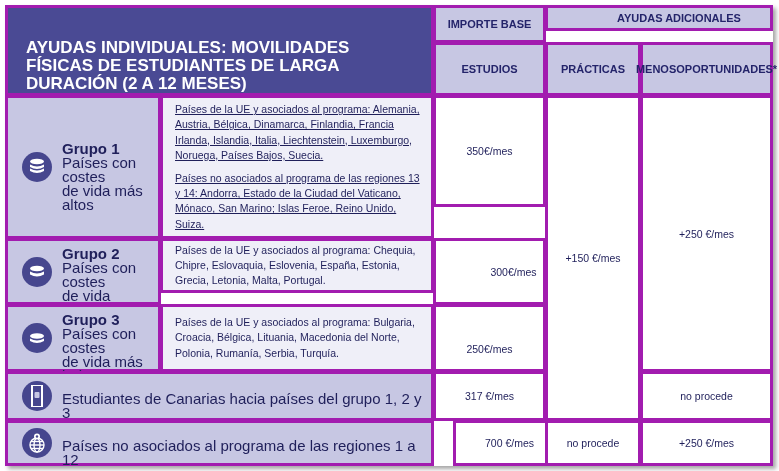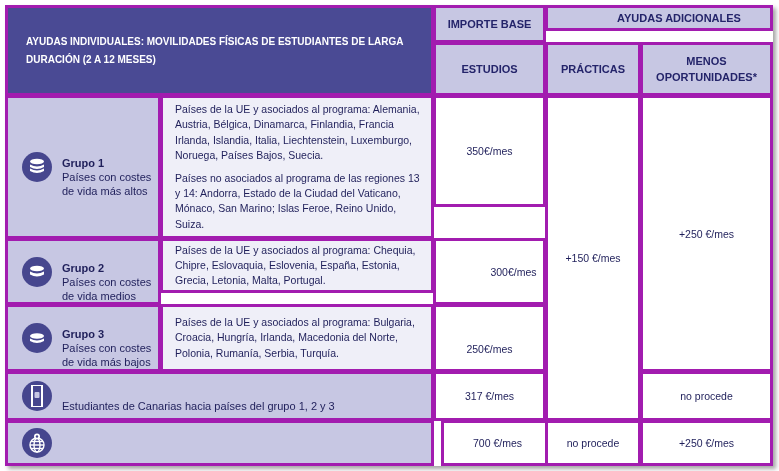--- a/index.html
+++ b/index.html
@@ -3,30 +3,30 @@
 <meta charset="utf-8">
 <style>
   html, body { margin: 0; padding: 0; background: #ffffff; }
   body { width: 779px; height: 471px; position: relative; overflow: hidden;
          font-family: "Liberation Sans", "DejaVu Sans", sans-serif; color: #1f1f5a; }
   .tbl { position: absolute; left: 5px; top: 5px; width: 768px; height: 461px;
          box-shadow: 3px 3px 4px rgba(0,0,0,0.35); background: #fff; }
   .cell { position: absolute; box-sizing: border-box; border: 3px solid #a21caf;
           display: flex; align-items: center; justify-content: center; font-size: 11px; }
   .hdr-dark { background: #4a4a94; color: #ffffff; font-weight: bold; justify-content: flex-start;
-              padding: 0 18px; font-size: 10px; line-height: 18px; }
+              padding: 0 18px; font-size: 17px; line-height: 18px; align-items: flex-end; }
   .hdr-light { background: #c7c7e3; color: #24246a; font-weight: bold; font-size: 11px;
                text-align: center; line-height: 16px; }
   .lab { background: #c7c7e3; justify-content: flex-start; padding-left: 14px; }
   .desc { background: #efeff8; justify-content: flex-start; padding: 0 10px 0 12px;
           font-size: 10.5px; line-height: 15.2px; color: #1f1f5a; }
   .val { background: #ffffff; font-size: 10.5px; color: #1f1f5a; }
   .icon { width: 30px; height: 30px; border-radius: 50%; background: #46468e;
           flex: 0 0 30px; display: flex; align-items: center; justify-content: center; }
-  .lab-text { margin-left: 10px; font-size: 11px; line-height: 14px; color: #1f1f5a; margin-top: 20px; }
+  .lab-text { margin-left: 10px; font-size: 15px; line-height: 14px; color: #1f1f5a; margin-top: 20px; }
   .lab-text b { display: block; font-weight: bold; }
   .desc p { margin: 0; }
   .desc p + p { margin-top: 8px; }
 </style>
 </head>
 <body>
 
 <div class="tbl">
 
   <div class="cell hdr-dark" style="left:0;top:0;width:429px;height:91px;">
@@ -37,42 +37,42 @@
   </div>
   <div class="cell hdr-light" style="left:540px;top:0;width:228px;height:26px;padding-left:40px;">
     <span>AYUDAS ADICIONALES</span>
   </div>
   <div class="cell hdr-light" style="left:428px;top:37px;width:113px;height:54px;">
     <span>ESTUDIOS</span>
   </div>
   <div class="cell hdr-light" style="left:540px;top:37px;width:96px;height:54px;">
     <span>PRÁCTICAS</span>
   </div>
-  <div class="cell hdr-light" style="left:635px;top:37px;width:133px;height:54px;flex-direction:column;">
+  <div class="cell hdr-light" style="left:635px;top:37px;width:133px;height:54px;">
     <span>MENOS</span>
     <span>OPORTUNIDADES*</span>
   </div>
 
   <div class="cell lab" style="left:0;top:90px;width:156px;height:144px;">
     <span class="icon">
       <svg width="20" height="20" viewBox="0 0 20 20">
           <g fill="#ffffff">
             <ellipse cx="10" cy="4.5" rx="7" ry="2.8"></ellipse>
             <path d="M3 7.5 q7 4 14 0 v2.5 q-7 4 -14 0z"></path>
             <path d="M3 11.5 q7 4 14 0 v2.5 q-7 4 -14 0z"></path>
           </g>
         </svg>
     </span>
     <div class="lab-text">
       <b>Grupo 1</b>
       <span>Países con costes</span><br>
       <span>de vida más altos</span>
     </div>
   </div>
-  <div class="cell desc" style="left:155px;top:90px;width:274px;height:144px;">
+  <div class="cell desc" style="left:155px;top:90px;width:274px;height:144px;text-decoration:underline;">
     <div>
       <p>Países de la UE y asociados al programa: Alemania, Austria, Bélgica, Dinamarca, Finlandia, Francia Irlanda, Islandia, Italia, Liechtenstein, Luxemburgo, Noruega, Países Bajos, Suecia.</p>
       <p>Países no asociados al programa de las regiones 13 y 14: Andorra, Estado de la Ciudad del Vaticano, Mónaco, San Marino; Islas Feroe, Reino Unido, Suiza.</p>
     </div>
   </div>
   <div class="cell val" style="left:428px;top:90px;width:113px;height:112px;">
     <span>350€/mes</span>
   </div>
 
   <div class="cell lab" style="left:0;top:233px;width:156px;height:67px;">
@@ -106,21 +106,21 @@
           </g>
         </svg>
     </span>
     <div class="lab-text">
       <b>Grupo 3</b>
       <span>Países con costes</span><br>
       <span>de vida más bajos</span>
     </div>
   </div>
   <div class="cell desc" style="left:155px;top:299px;width:274px;height:68px;">
-    <p style="margin:0;">Países de la UE y asociados al programa: Bulgaria, Croacia, Hungría, Irlanda, Macedonia del Norte, Polonia, Rumanía, Serbia, Turquía.</p>
+    <p style="margin:0;">Países de la UE y asociados al programa: Bulgaria, Croacia, Bélgica, Lituania, Macedonia del Norte, Polonia, Rumanía, Serbia, Turquía.</p>
   </div>
   <div class="cell val" style="left:428px;top:299px;width:113px;height:68px;align-items:flex-end;padding-bottom:14px;">
     <span>250€/mes</span>
   </div>
 
   <div class="cell val" style="left:540px;top:90px;width:96px;height:326px;">
     <span>+150 €/mes</span>
   </div>
   <div class="cell val" style="left:635px;top:90px;width:133px;height:277px;">
     <span>+250 €/mes</span>
@@ -150,22 +150,23 @@
             <circle cx="11" cy="13" r="7"></circle>
             <ellipse cx="11" cy="13" rx="3" ry="7"></ellipse>
             <line x1="4" y1="13" x2="18" y2="13"></line>
             <line x1="5" y1="9.5" x2="17" y2="9.5"></line>
             <line x1="5" y1="16.5" x2="17" y2="16.5"></line>
           </g>
           <circle cx="11" cy="4.5" r="3" fill="#ffffff"></circle>
           <circle cx="11" cy="4.5" r="1.2" fill="#46468e"></circle>
         </svg>
     </span>
+    <span class="lab-text">Países no asociados al programa de las regiones 1 a 12</span>
   </div>
-  <div class="cell val" style="left:436px;top:415px;width:113px;height:46px;">
+  <div class="cell val" style="left:448px;top:415px;width:113px;height:46px;">
     <span>700 €/mes</span>
   </div>
   <div class="cell val" style="left:540px;top:415px;width:96px;height:46px;">
     <span>no procede</span>
   </div>
   <div class="cell val" style="left:635px;top:415px;width:133px;height:46px;">
     <span>+250 €/mes</span>
   </div>
 </div>
 

